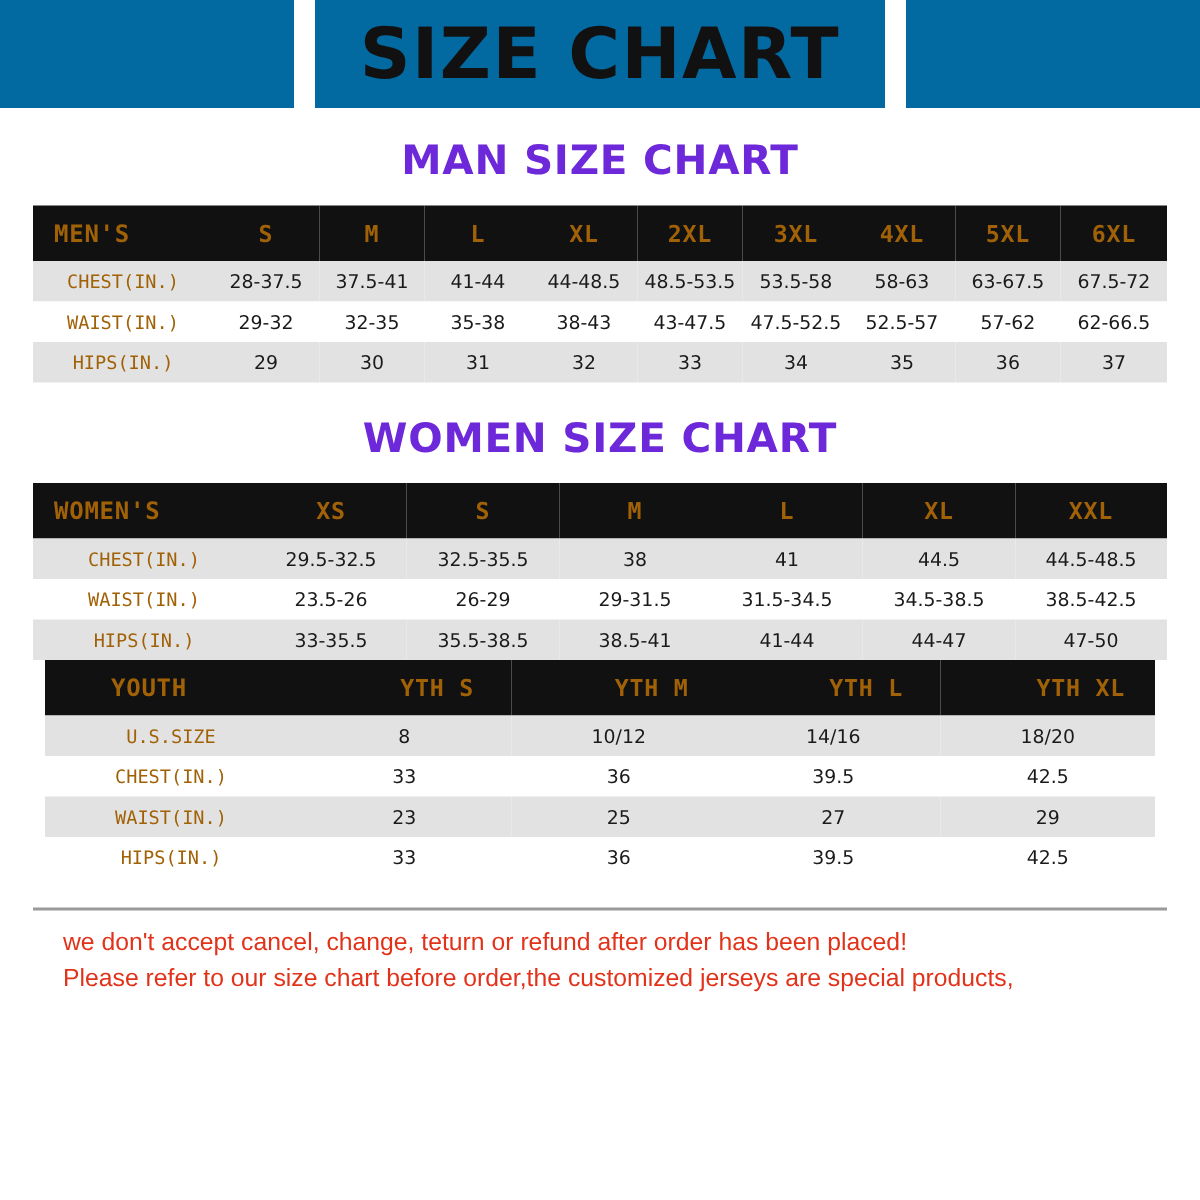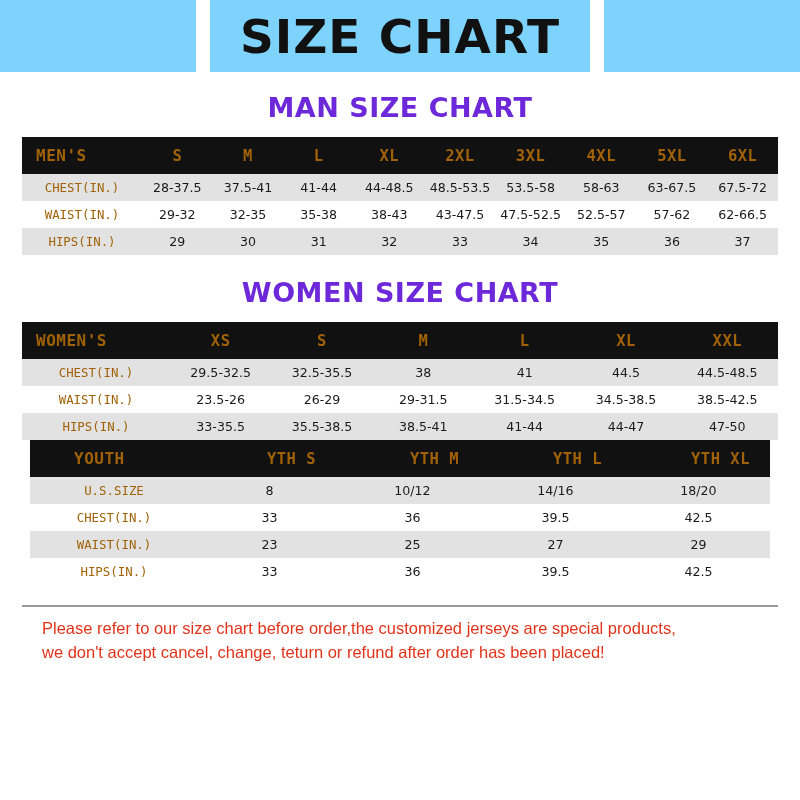--- a/index.html
+++ b/index.html
@@ -14,21 +14,21 @@
     width: 800px; height: 800px;
     background: #ffffff;
     overflow: hidden;
   }
 
   
   .banner {
     position: relative;
     width: 800px;
     height: 72px;
-    background: #7dd3fc;
+    background: #0369a1;
     display: flex;
     align-items: center;
     justify-content: center;
   }
   .banner::before,
   .banner::after {
     content: "";
     position: absolute;
     top: 0;
     width: 14px;
@@ -308,18 +308,18 @@
           <td>36</td>
           <td>39.5</td>
           <td>42.5</td>
         </tr>
       </tbody>
     </table>
 
     <div class="divider"></div>
 
     <div class="note">
+      <div>we don't accept cancel, change, teturn or refund after order has been placed!</div>
       <div>Please refer to our size chart before order,the customized jerseys are special products,</div>
-      <div>we don't accept cancel, change, teturn or refund after order has been placed!</div>
     </div>
 
   </div>
 </div>
 
 </body></html>

